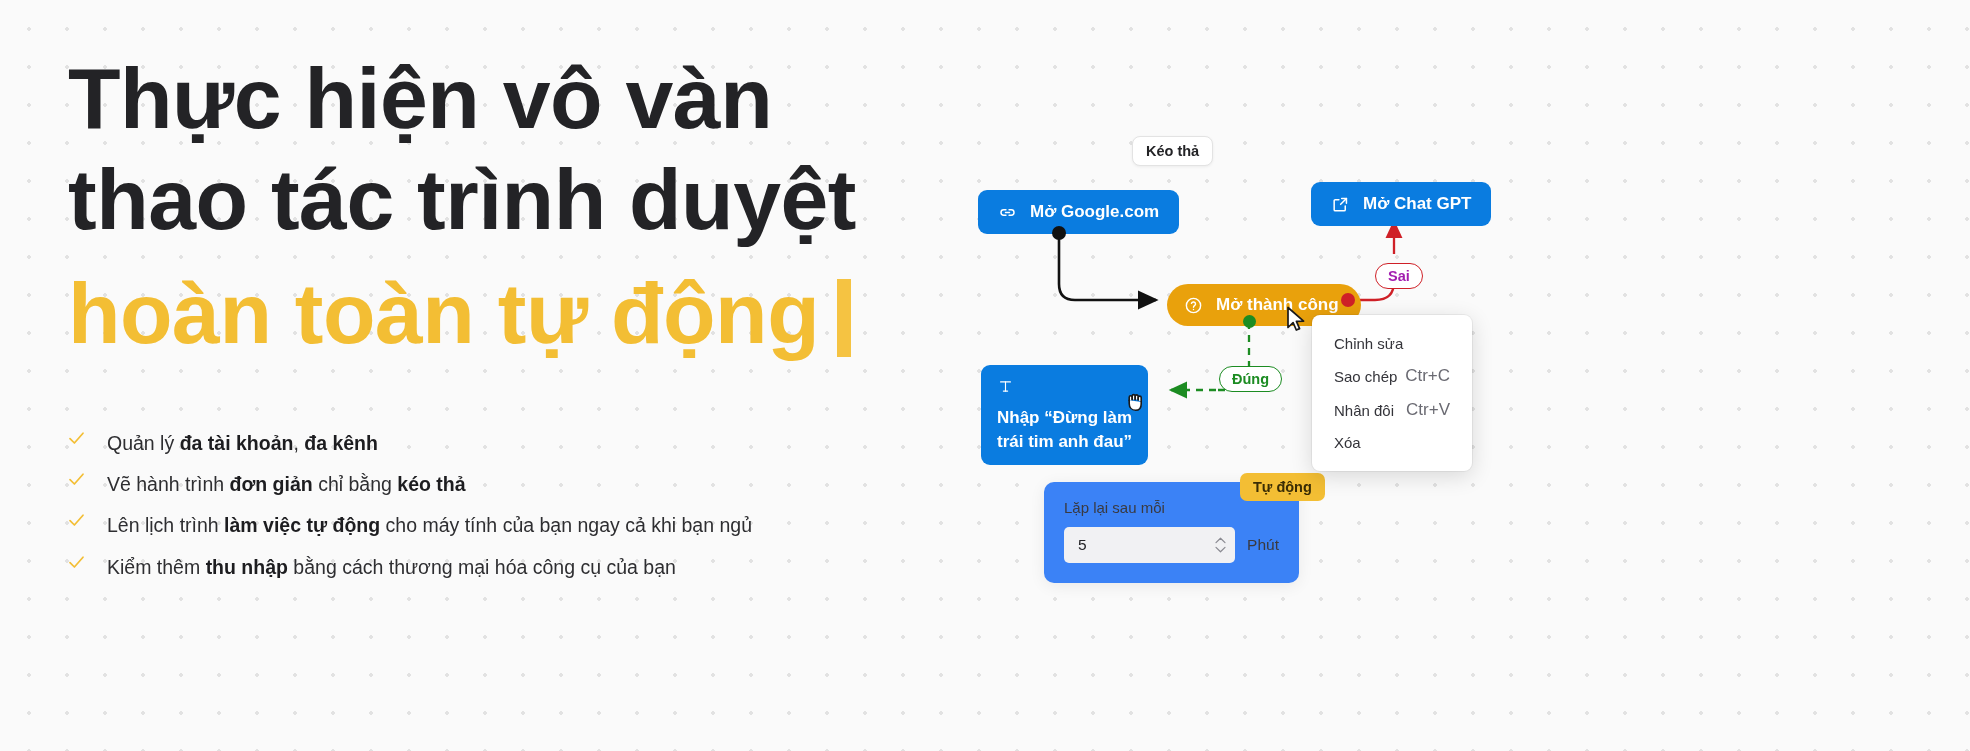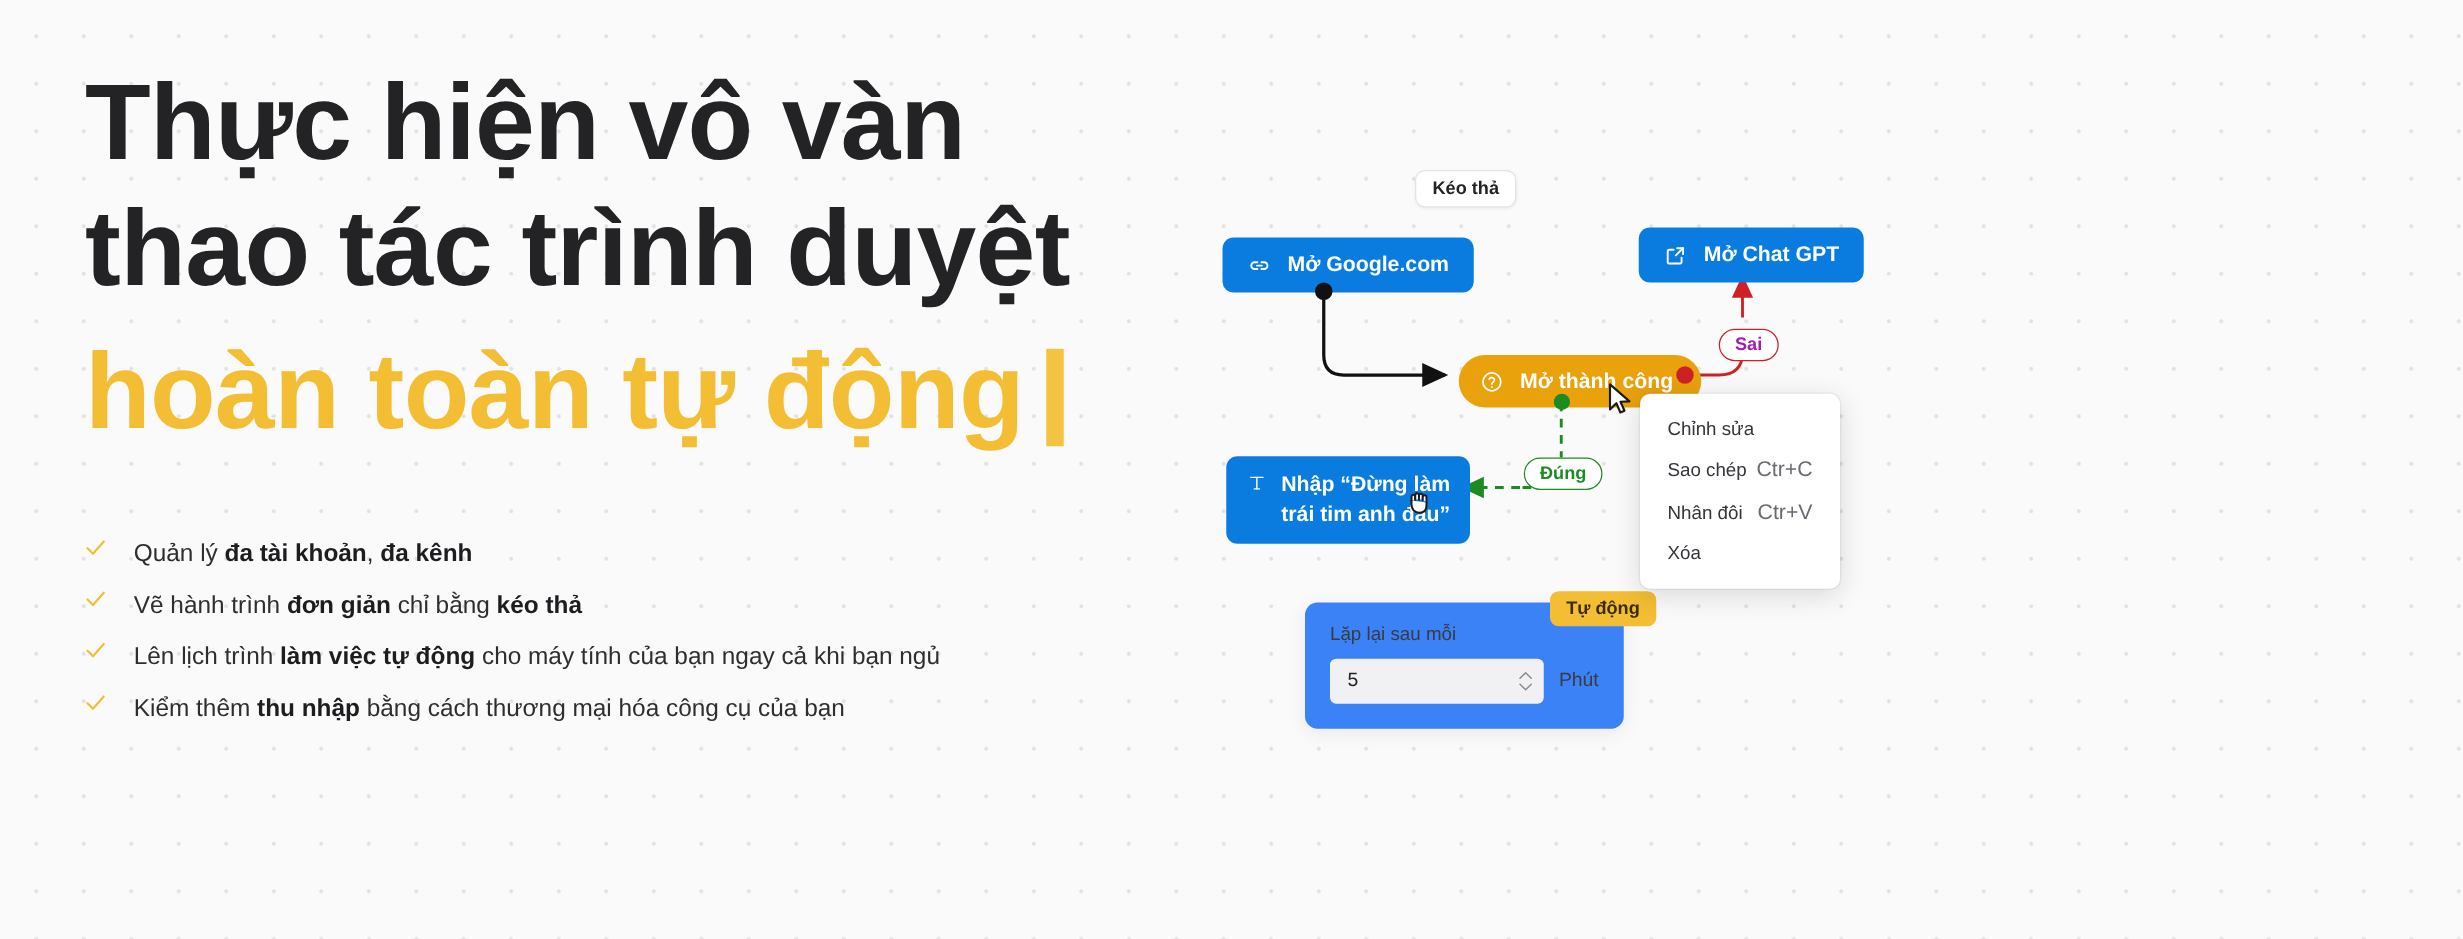--- a/index.html
+++ b/index.html
@@ -146,20 +146,21 @@
     top: 284px;
     padding: 11px 22px 11px 17px;
   }
 
   #node-type {
     left: 21px;
     top: 365px;
     padding: 11px 16px;
     align-items: flex-start;
     gap: 11px;
+    flex-direction: column;
   }
 
   #node-type .node-label {
     line-height: 1.42;
     white-space: pre-line;
   }
 
   
   .dot {
     position: absolute;

